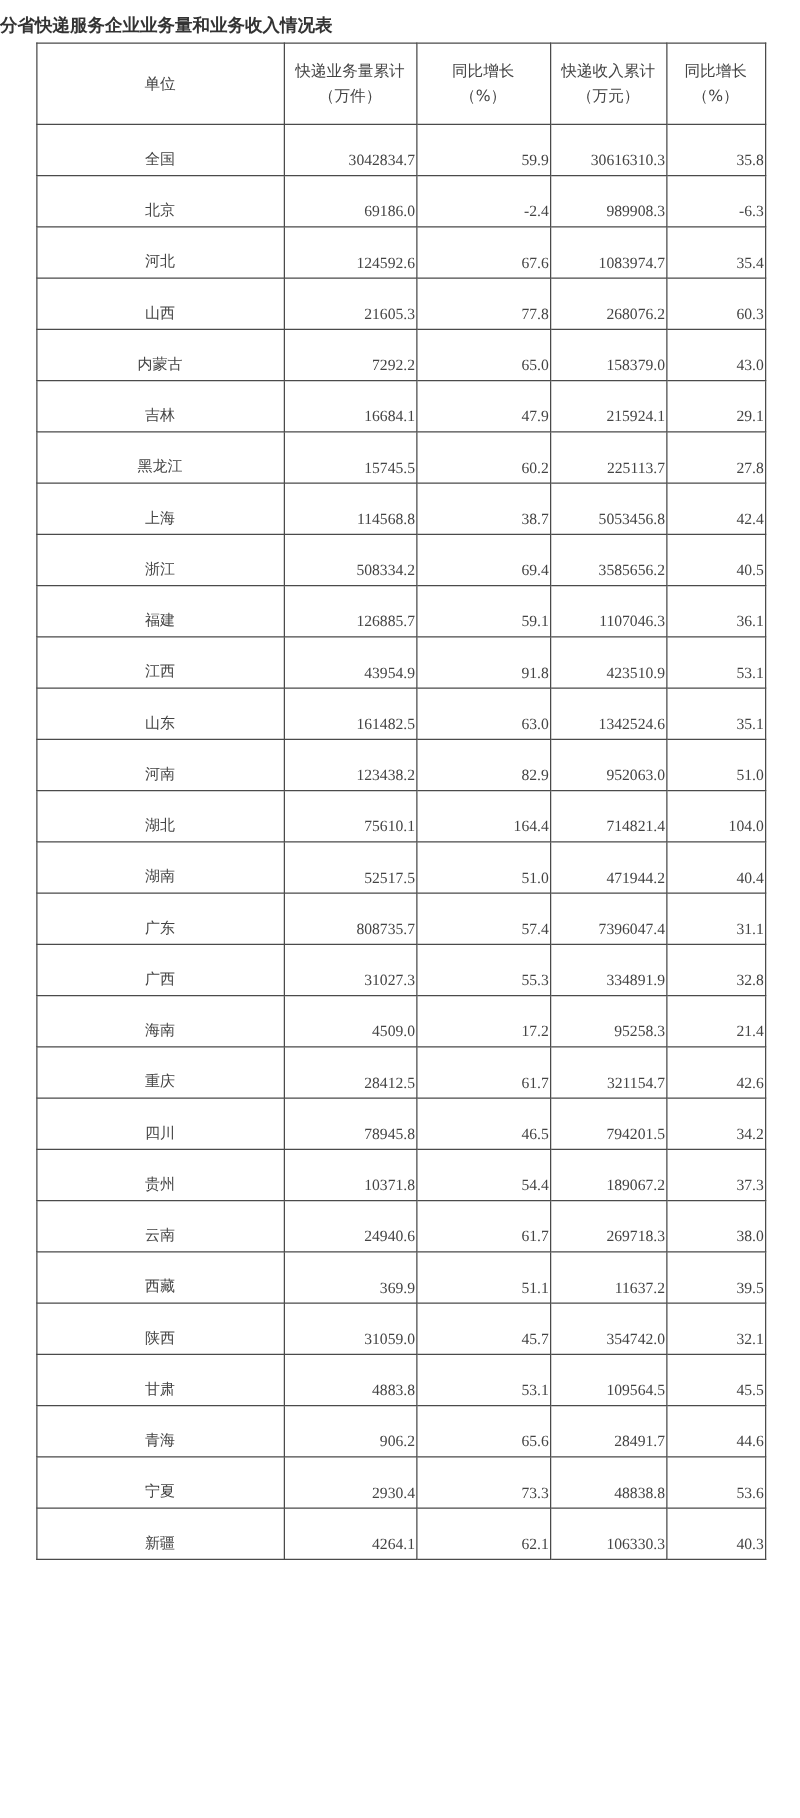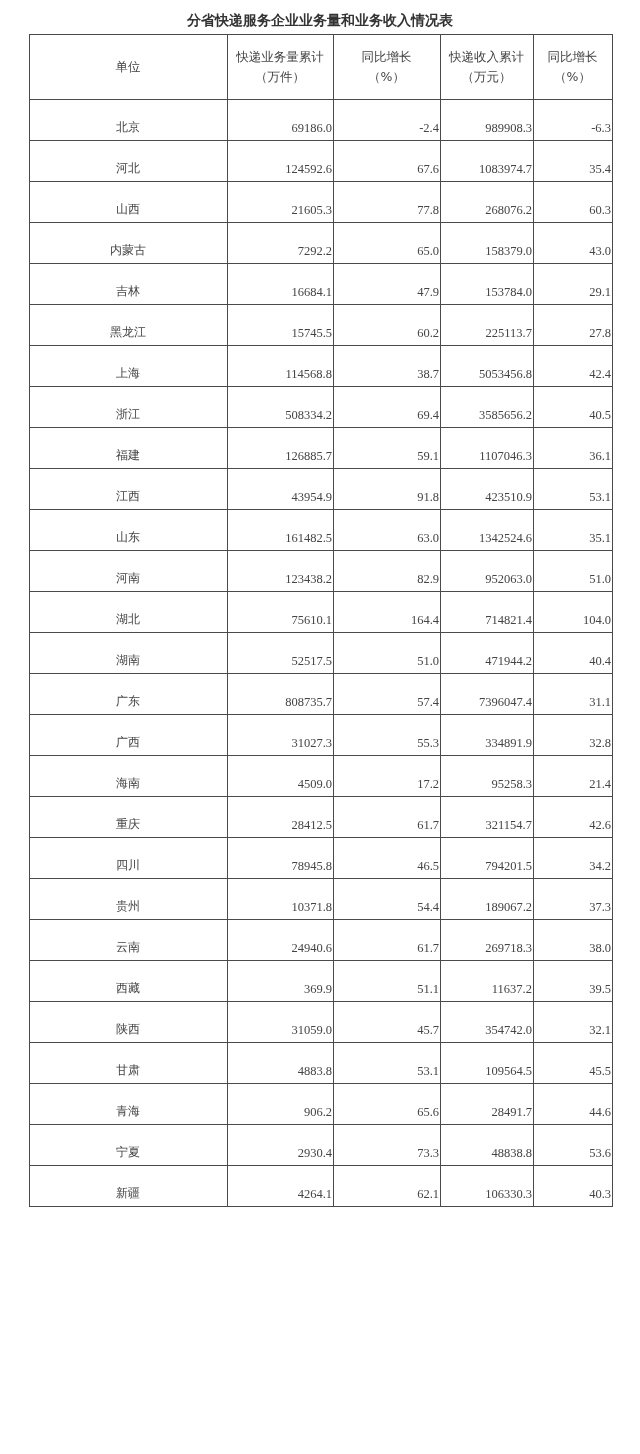--- a/index.html
+++ b/index.html
@@ -12,21 +12,21 @@
       height: 1454px;
       position: relative;
       font-family: "DejaVu Sans", "Liberation Sans", sans-serif;
       color: #333333;
     }
     .title {
       position: absolute;
       top: 12px;
       left: 0;
       width: 640px;
-      text-align: center;
+      text-align: left;
       font-size: 14px;
       font-weight: bold;
       color: #333333;
       letter-spacing: 0;
     }
     table.stats {
       position: absolute;
       top: 34px;
       left: 29px;
       border-collapse: collapse;
@@ -106,20 +106,27 @@
         <span class="sub">（万元）</span>
       </th>
       <th>
         <span class="sub">同比增长</span>
         <span class="sub">（%）</span>
       </th>
     </tr>
   </thead>
   <tbody id="table-body">
       <tr>
+        <td class="name">全国</td>
+        <td class="num">3042834.7</td>
+        <td class="num">59.9</td>
+        <td class="num">30616310.3</td>
+        <td class="num">35.8</td>
+      </tr>
+      <tr>
         <td class="name">北京</td>
         <td class="num">69186.0</td>
         <td class="num">-2.4</td>
         <td class="num">989908.3</td>
         <td class="num">-6.3</td>
       </tr>
       <tr>
         <td class="name">河北</td>
         <td class="num">124592.6</td>
         <td class="num">67.6</td>
@@ -137,21 +144,21 @@
         <td class="name">内蒙古</td>
         <td class="num">7292.2</td>
         <td class="num">65.0</td>
         <td class="num">158379.0</td>
         <td class="num">43.0</td>
       </tr>
       <tr>
         <td class="name">吉林</td>
         <td class="num">16684.1</td>
         <td class="num">47.9</td>
-        <td class="num">153784.0</td>
+        <td class="num">215924.1</td>
         <td class="num">29.1</td>
       </tr>
       <tr>
         <td class="name">黑龙江</td>
         <td class="num">15745.5</td>
         <td class="num">60.2</td>
         <td class="num">225113.7</td>
         <td class="num">27.8</td>
       </tr>
       <tr>

